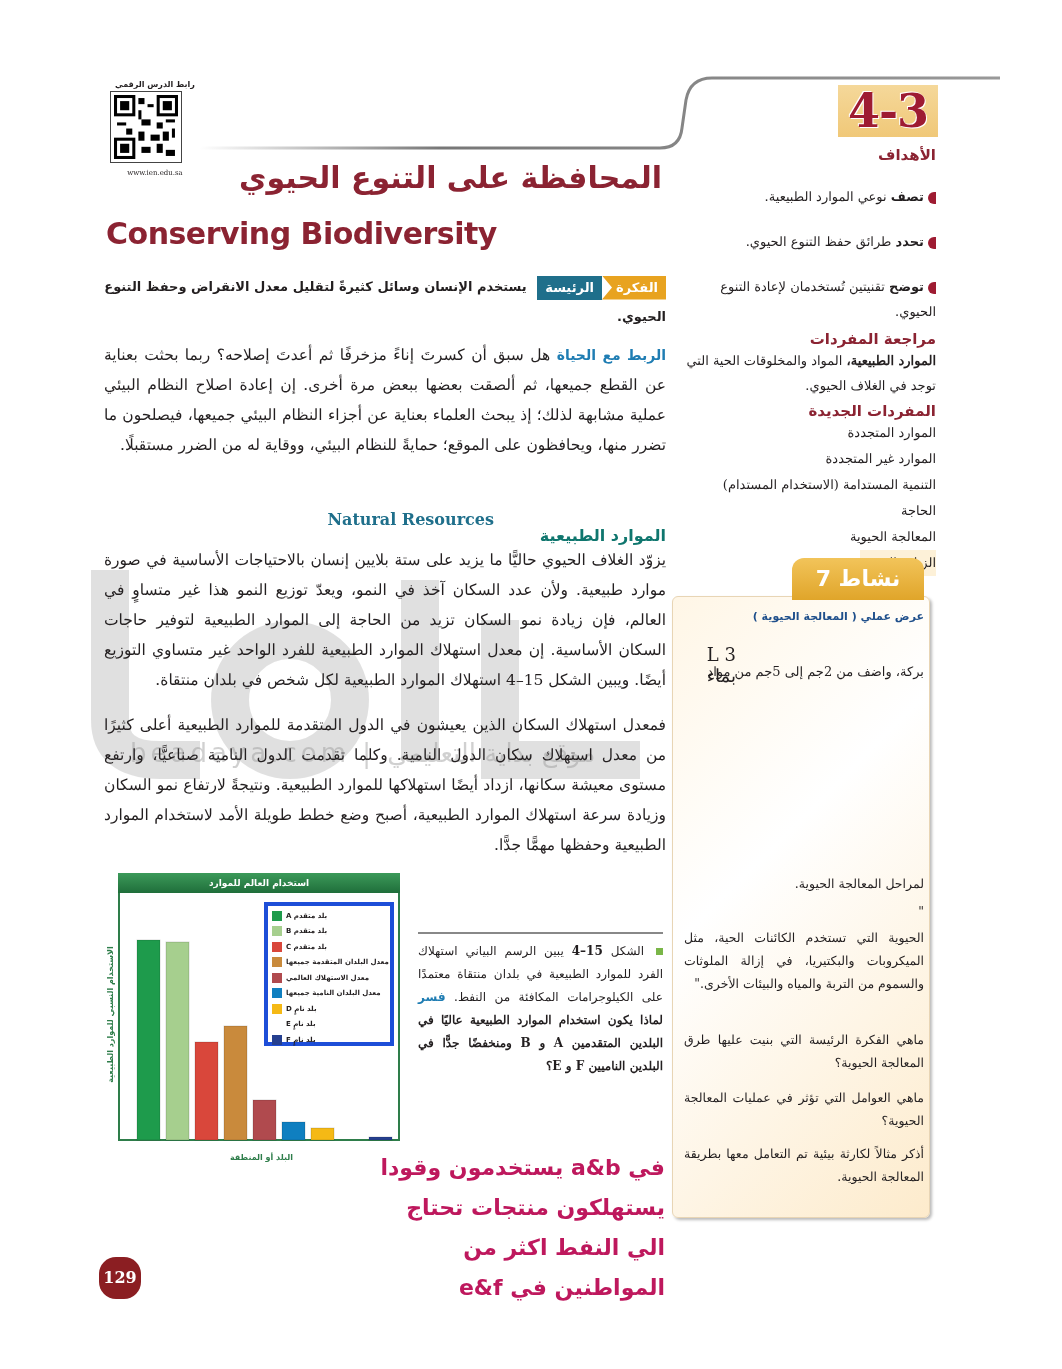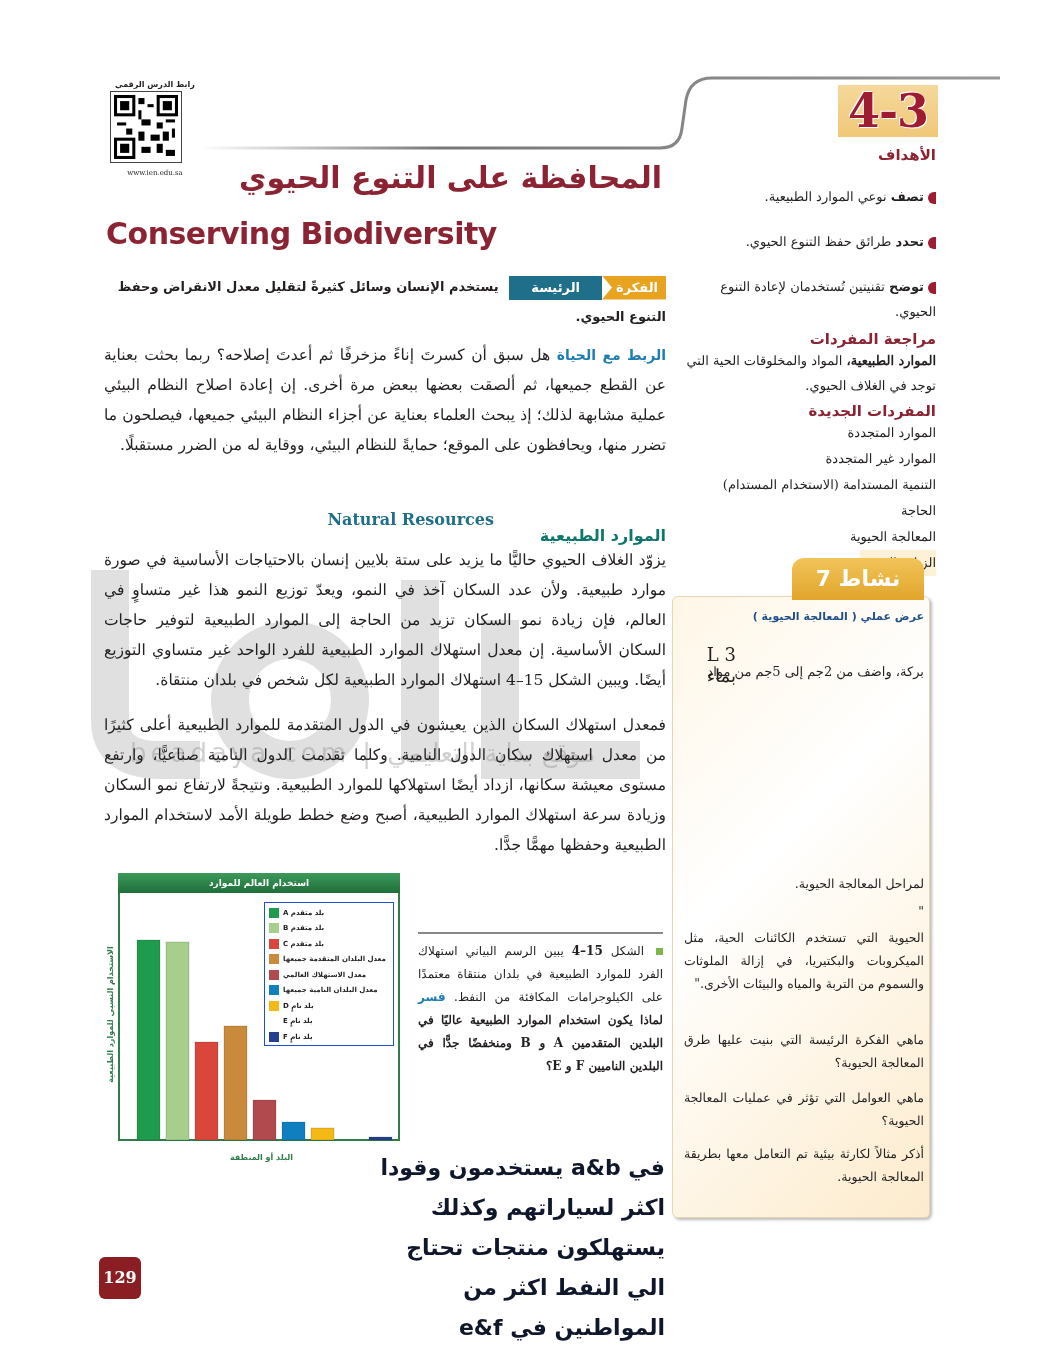--- a/index.html
+++ b/index.html
@@ -23,21 +23,21 @@
     text-shadow: 1px 1px 0 #fff, -1px -1px 0 #fff; }
 
   
   #title-ar { right: 400px; top: 160px; font-size: 30px; font-weight: bold; color: #8b2332; direction: rtl; }
   #title-en { left: 106px; top: 216px; font-size: 30px; font-weight: bold; color: #8b2332; font-family: "DejaVu Sans", sans-serif; letter-spacing: -0.5px; }
   .main-text { font-size: 15.5px; line-height: 30px; direction: rtl; text-align: justify; font-family: "DejaVu Serif", serif; }
 
   #idea-row { top: 272px; font-size: 13px; font-weight: bold; line-height: 30px; }
   .idea-badge { display: inline-flex; vertical-align: middle; height: 24px; margin-left: 6px; }
   .idea-b1 { background: #e8a320; color: #fff; padding: 0 8px; font-size: 13px; line-height: 24px; clip-path: polygon(0 0, 100% 0, 100% 100%, 0 100%, 10px 50%); padding-left: 14px; }
-  .idea-b2 { background: #1f6f8b; color: #fff; padding: 0 22px; font-size: 13px; line-height: 24px; }
+  .idea-b2 { background: #1f6f8b; color: #fff; padding: 0 8px; font-size: 13px; line-height: 24px; }
 
   #life-para { top: 340px; }
   .life-label { color: #1f7db3; font-weight: bold; font-family: "DejaVu Sans", sans-serif; font-size: 14px; }
 
   #section-heading { top: 510px; left: 104px; width: 562px; height: 26px; }
   #section-heading-ar { position: absolute; right: 0; top: 16px; font-size: 16px; font-weight: bold; color: #0f766e; direction: rtl; }
   #section-heading-en { position: absolute; right: 172px; top: 0; font-size: 16px; font-weight: bold; color: #1f6f8b; font-family: "DejaVu Serif", serif; }
 
   #para1 { top: 545px; }
   #para2 { top: 710px; }
@@ -60,36 +60,36 @@
   #activity-line1 { position: absolute; right: 196px; top: 86px; font-size: 18px; font-family: "DejaVu Serif", serif; direction: rtl; }
   #activity-line2 { position: absolute; right: 8px; top: 106px; font-size: 13px; font-family: "DejaVu Serif", serif; direction: rtl; white-space: nowrap; }
   .act-p { position: absolute; right: 8px; width: 240px; font-size: 12.5px; line-height: 23px; font-family: "DejaVu Serif", serif; direction: rtl; text-align: justify; }
 
   
   #chart-box { left: 118px; top: 873px; width: 282px; height: 268px; border: 2px solid #2e7d4a; border-top: none; background: #fff; }
   #chart-title-bar { position: absolute; left: 118px; top: 873px; width: 282px; height: 20px; background: linear-gradient(#3c9a5a, #1f6e3a); color: #fff; font-size: 9px; font-weight: bold; text-align: center; line-height: 20px; direction: rtl; }
   #chart-svg { position: absolute; left: 95px; top: 873px; width: 315px; height: 310px; overflow: visible; }
   #chart-ylabel { position: absolute; left: 80px; top: 1010px; width: 180px; transform: rotate(-90deg); transform-origin: center; font-size: 8px; font-weight: bold; color: #2e7d4a; direction: rtl; text-align: center; margin-left: -60px; }
   #chart-xlabel { position: absolute; left: 230px; top: 1153px; font-size: 8px; font-weight: bold; color: #2e7d4a; direction: rtl; }
-  #chart-legend { position: absolute; left: 264px; top: 902px; width: 130px; height: 144px; border: 1px solid #1d4ed8; background: #fff; padding: 2px 4px; direction: rtl; }
+  #chart-legend { position: absolute; left: 264px; top: 902px; width: 130px; height: 144px; border: 4px solid #1d4ed8; background: #fff; padding: 2px 4px; direction: rtl; }
   .legend-item { display: flex; align-items: center; height: 15.5px; font-size: 7px; font-weight: bold; direction: ltr; justify-content: flex-start; }
   .legend-swatch { width: 10px; height: 10px; margin-right: 4px; flex-shrink: 0; }
   .legend-text { direction: rtl; white-space: nowrap; }
 
   
   #fig-caption { left: 418px; top: 932px; width: 245px; border-top: 2px solid #888; padding-top: 6px; font-size: 12px; line-height: 23px; direction: rtl; text-align: justify; font-family: "DejaVu Serif", serif; }
   #fig-caption .sq { display: inline-block; width: 7px; height: 7px; background: #7ab648; margin-left: 4px; }
   #fig-caption .explain { color: #1f7db3; font-weight: bold; font-family: "DejaVu Sans", sans-serif; }
   #fig-caption .bold { font-weight: bold; }
 
   
-  #answer { left: 340px; top: 1148px; width: 325px; font-size: 22px; line-height: 40px; font-weight: bold; color: #0f172a; direction: rtl; text-align: right; font-family: "DejaVu Sans", sans-serif; }
-
-  
-  #page-number { left: 99px; top: 1257px; width: 42px; height: 42px; background: #8b1e22; border-radius: 6px; color: #fff; font-family: "DejaVu Serif", serif; font-weight: bold; font-size: 16px; text-align: center; line-height: 42px; }
+  #answer { left: 340px; top: 1148px; width: 325px; font-size: 22px; line-height: 40px; font-weight: bold; color: #be185d; direction: rtl; text-align: right; font-family: "DejaVu Sans", sans-serif; }
+
+  
+  #page-number { left: 99px; top: 1257px; width: 42px; height: 42px; background: #8b1e22; border-radius: 17px; color: #fff; font-family: "DejaVu Serif", serif; font-weight: bold; font-size: 16px; text-align: center; line-height: 42px; }
 
   
   #watermark { left: 0; top: 560px; width: 680px; height: 220px; pointer-events: none; opacity: 0.22; }
   #watermark-text { left: 130px; top: 738px; font-size: 26px; color: #999; opacity: 0.45; letter-spacing: 4px; pointer-events: none; white-space: nowrap; }
 </style>
 </head>
 <body>
 
 <svg id="frame-line" viewBox="0 0 1062 200">
   <defs>
@@ -260,19 +260,18 @@
   <span class="sq"></span>
   <span>الشكل</span>
   <span class="bold">15–4</span>
   <span>يبين الرسم البياني استهلاك الفرد للموارد الطبيعية في بلدان منتقاة معتمدًا على الكيلوجرامات المكافئة من النفط.</span>
   <span class="explain">فسر</span>
   <span class="bold">لماذا يكون استخدام الموارد الطبيعية عاليًا في البلدين المتقدمين A و B ومنخفضًا جدًّا في البلدين الناميين F و E؟</span>
 </div>
 
 <div id="answer" class="abs">
   <div>في a&amp;b يستخدمون وقودا</div>
-  <div>اكثر لسياراتهم وكذلك</div>
   <div>يستهلكون منتجات تحتاج</div>
   <div>الي النفط اكثر من</div>
   <div>المواطنين في e&amp;f</div>
 </div>
 
 <div id="page-number" class="abs">129</div>
 
 </body></html>

